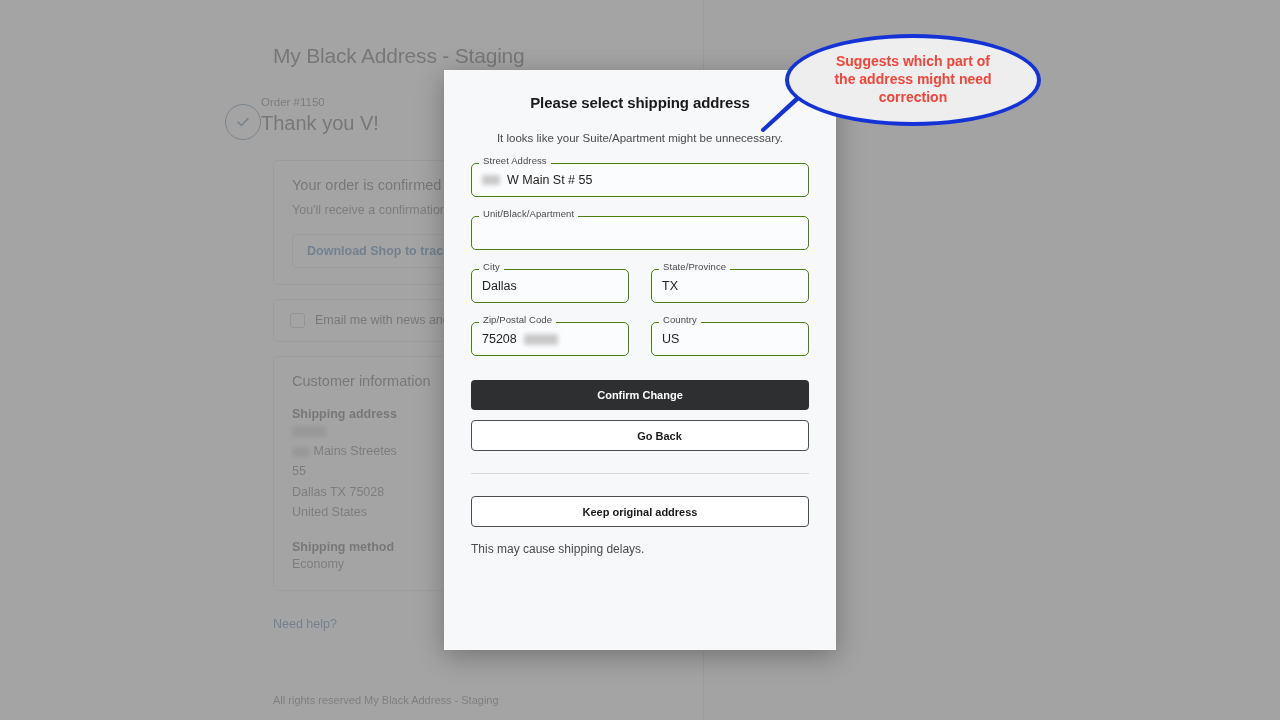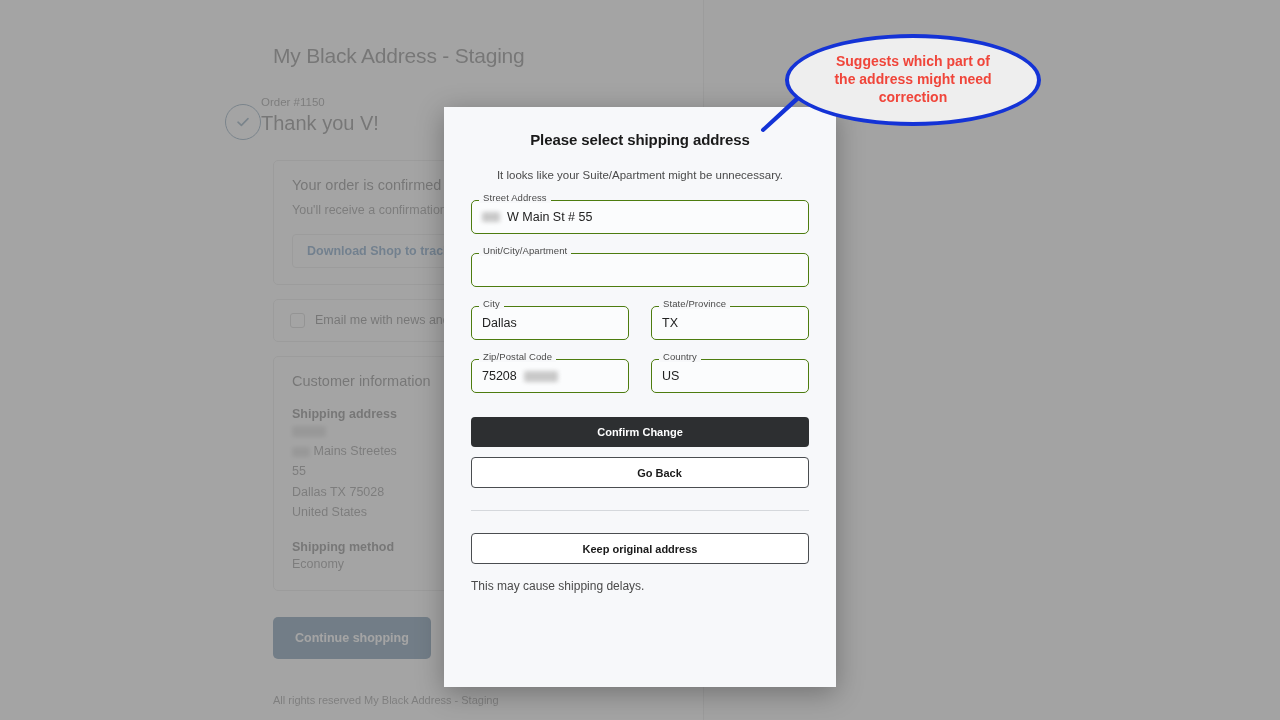--- a/index.html
+++ b/index.html
@@ -79,21 +79,20 @@
 
   
   .scrim { position: absolute; inset: 0; background: #8b8b8b; opacity: .78; }
 
   
   .modal {
     position: absolute; left: 444px; top: 70px; width: 392px; height: 580px;
     background: #f7f8fa;
     box-shadow: 0 6px 26px rgba(0,0,0,.30);
     padding: 24px 27px 0 27px;
-    margin-top: 37px;
   }
   .modal-title { text-align: center; font-size: 15px; font-weight: 700; color: #1a1a1a; letter-spacing: -.1px;}
   .modal-sub { text-align:center; font-size: 11.5px; color: #4a4a4a; margin-top: 21px; }
 
   .orig-box {
     margin-top: 22px; background: #ffffff; border: 1px solid #d7dade; border-radius: 5px;
     padding: 15px 10px 17px 10px; text-align: center;
   }
   .orig-h { font-size: 11px; font-weight: 700; color: #1a1a1a; }
   .orig-l { font-size: 11.5px; color: #333; line-height: 1.65; margin-top: 12px; }
@@ -187,21 +186,20 @@
           <div class="addr-line"><span class="blurline"></span></div>
           <div class="addr-line"><span class="blurline sm"></span> <span>Mains Streetes</span></div>
           <div class="addr-line">55</div>
           <div class="addr-line">Dallas TX 75028</div>
           <div class="addr-line">United States</div>
           <div class="sub-h">Shipping method</div>
           <div class="addr-line">Economy</div>
         </div>
 
         <div class="actions">
-          <div class="primary-btn">Continue shopping</div>
           <div class="need-help">Need help?</div>
         </div>
       </div>
       <div class="footer-note">All rights reserved My Black Address - Staging</div>
     </div>
 
     <div class="bg-right">
       
     </div>
   </div>
@@ -215,21 +213,21 @@
 
     <div class="field">
       <div class="field-lab">Street Address</div>
       <div class="field-ctl">
           <span class="blurline sm" style="margin-right:7px"></span>
           <span>W Main St # 55</span>
         </div>
     </div>
 
     <div class="field">
-      <div class="field-lab">Unit/City/Apartment</div>
+      <div class="field-lab">Unit/Black/Apartment</div>
       <div class="field-ctl"></div>
     </div>
 
     <div class="row2">
       <div class="field">
         <div class="field-lab">City</div>
         <div class="field-ctl">Dallas</div>
       </div>
       <div class="field">
         <div class="field-lab">State/Province</div>

